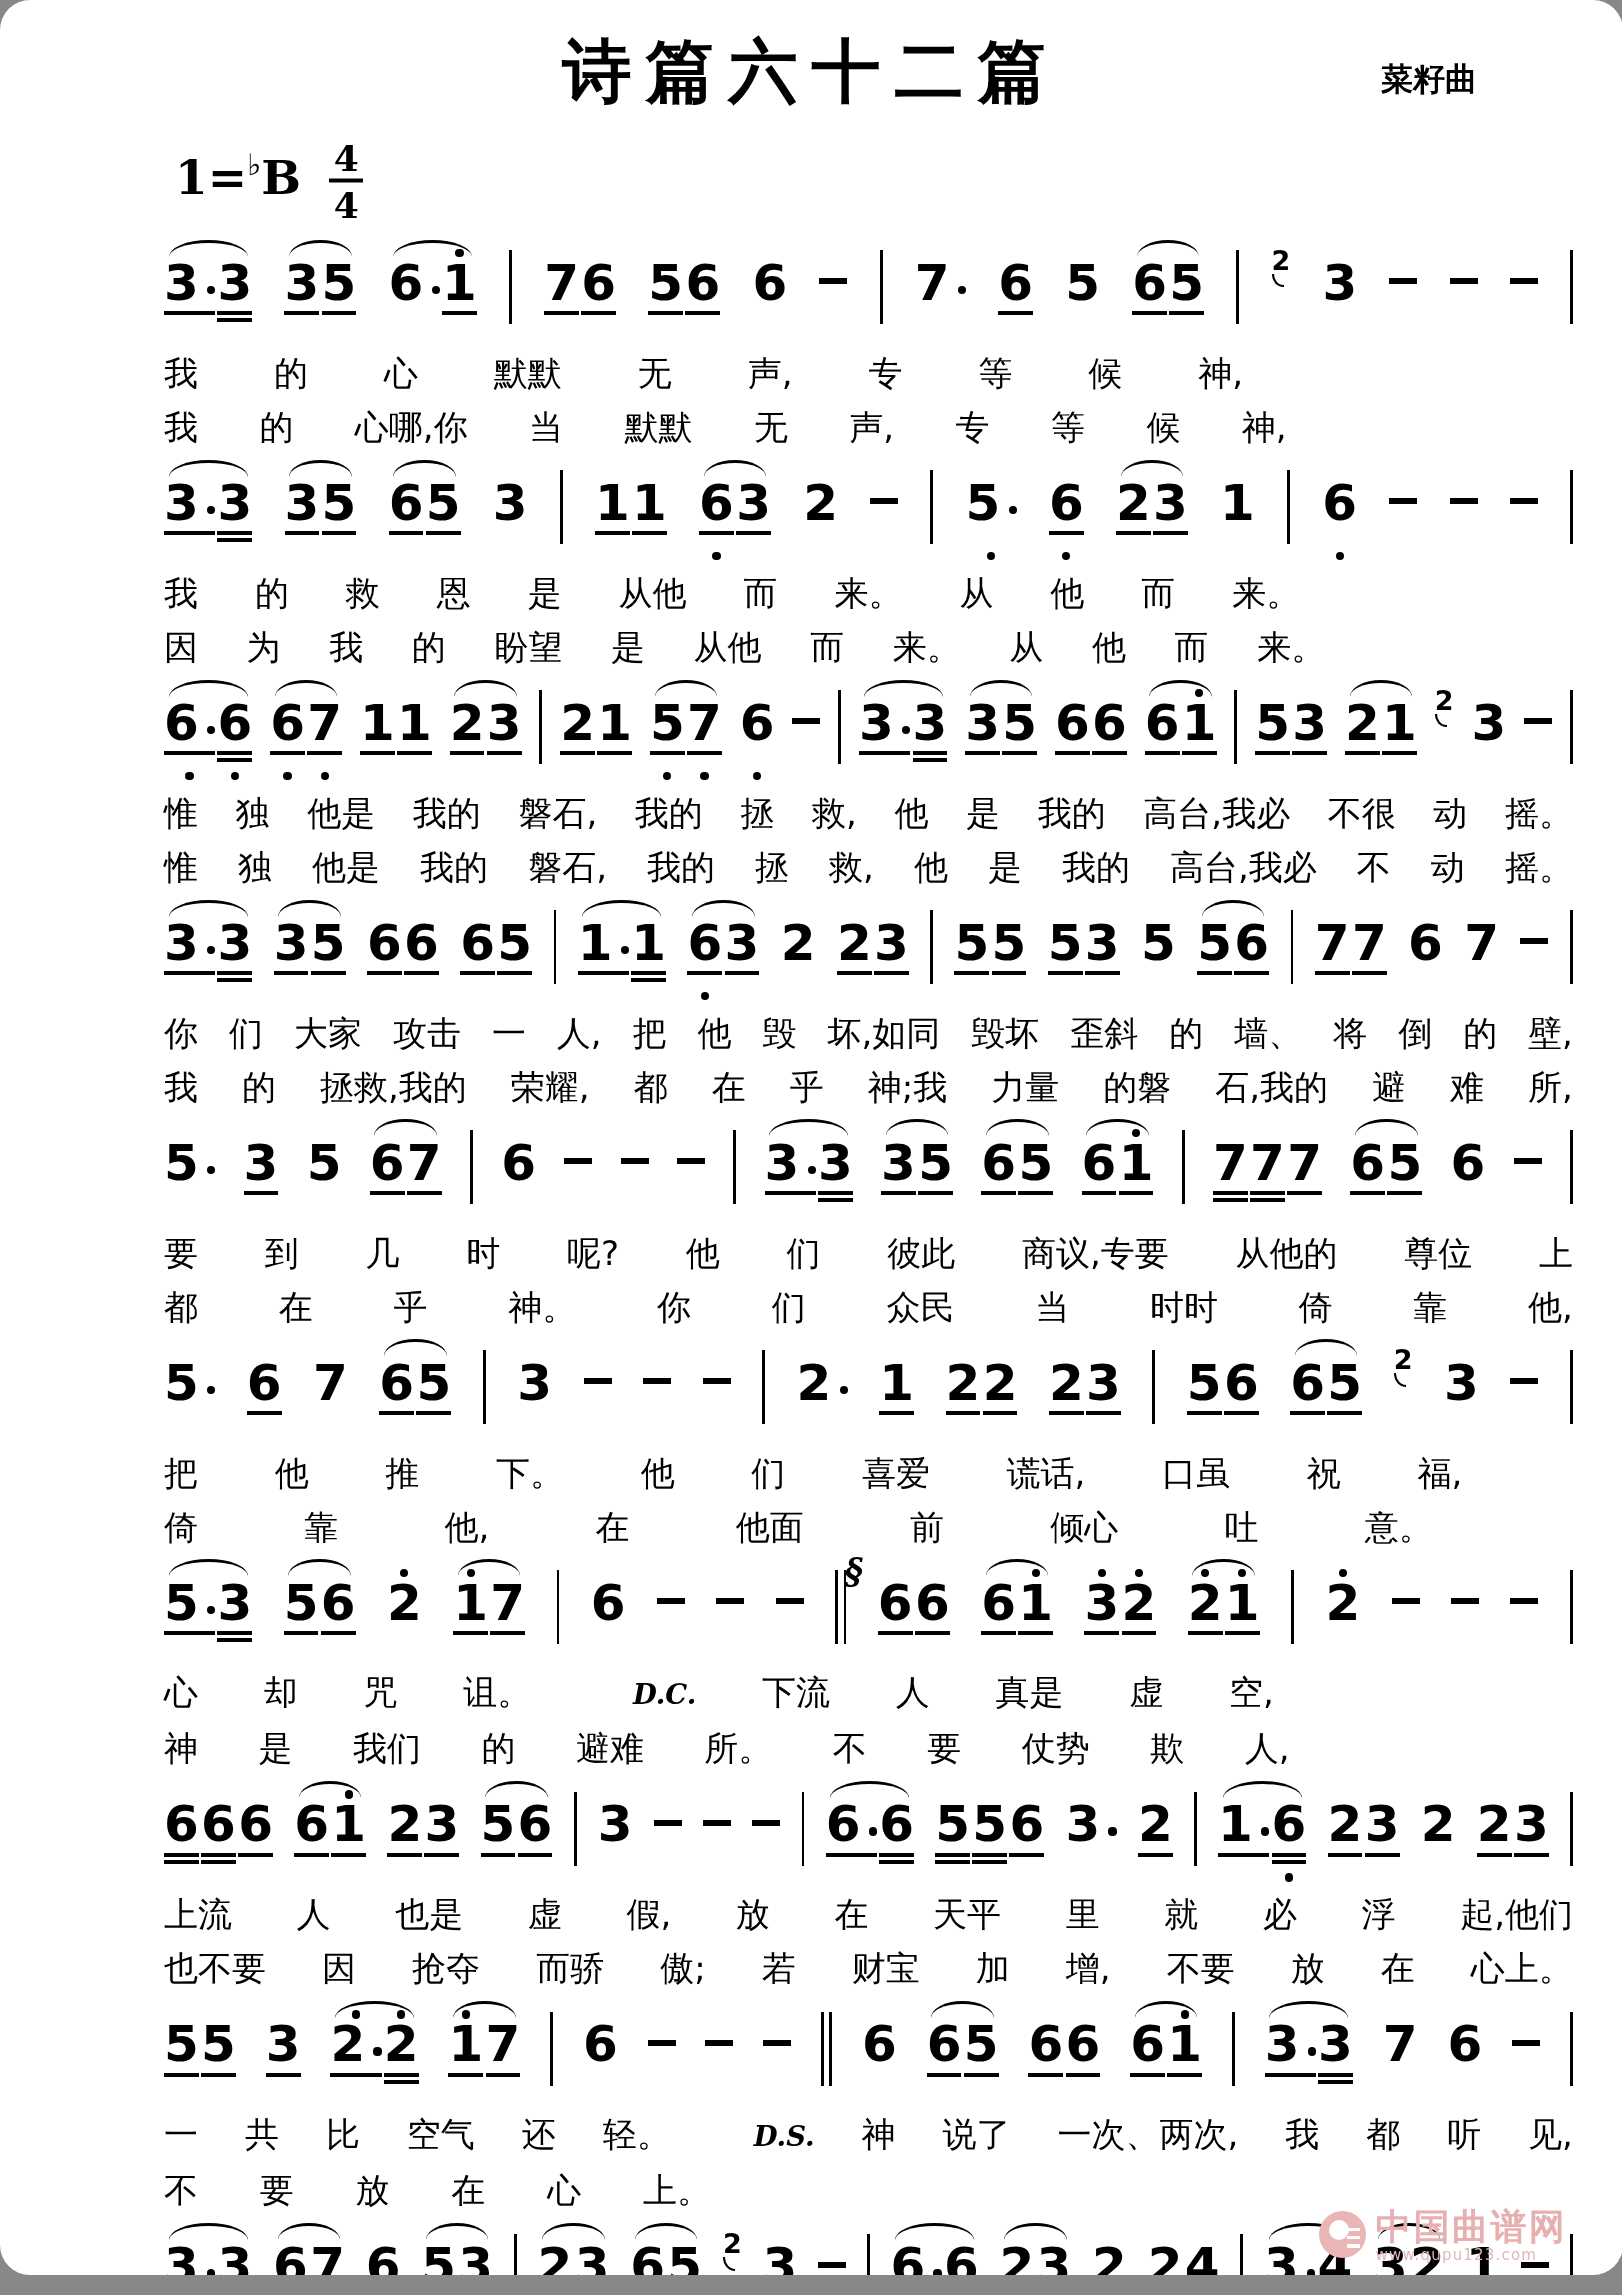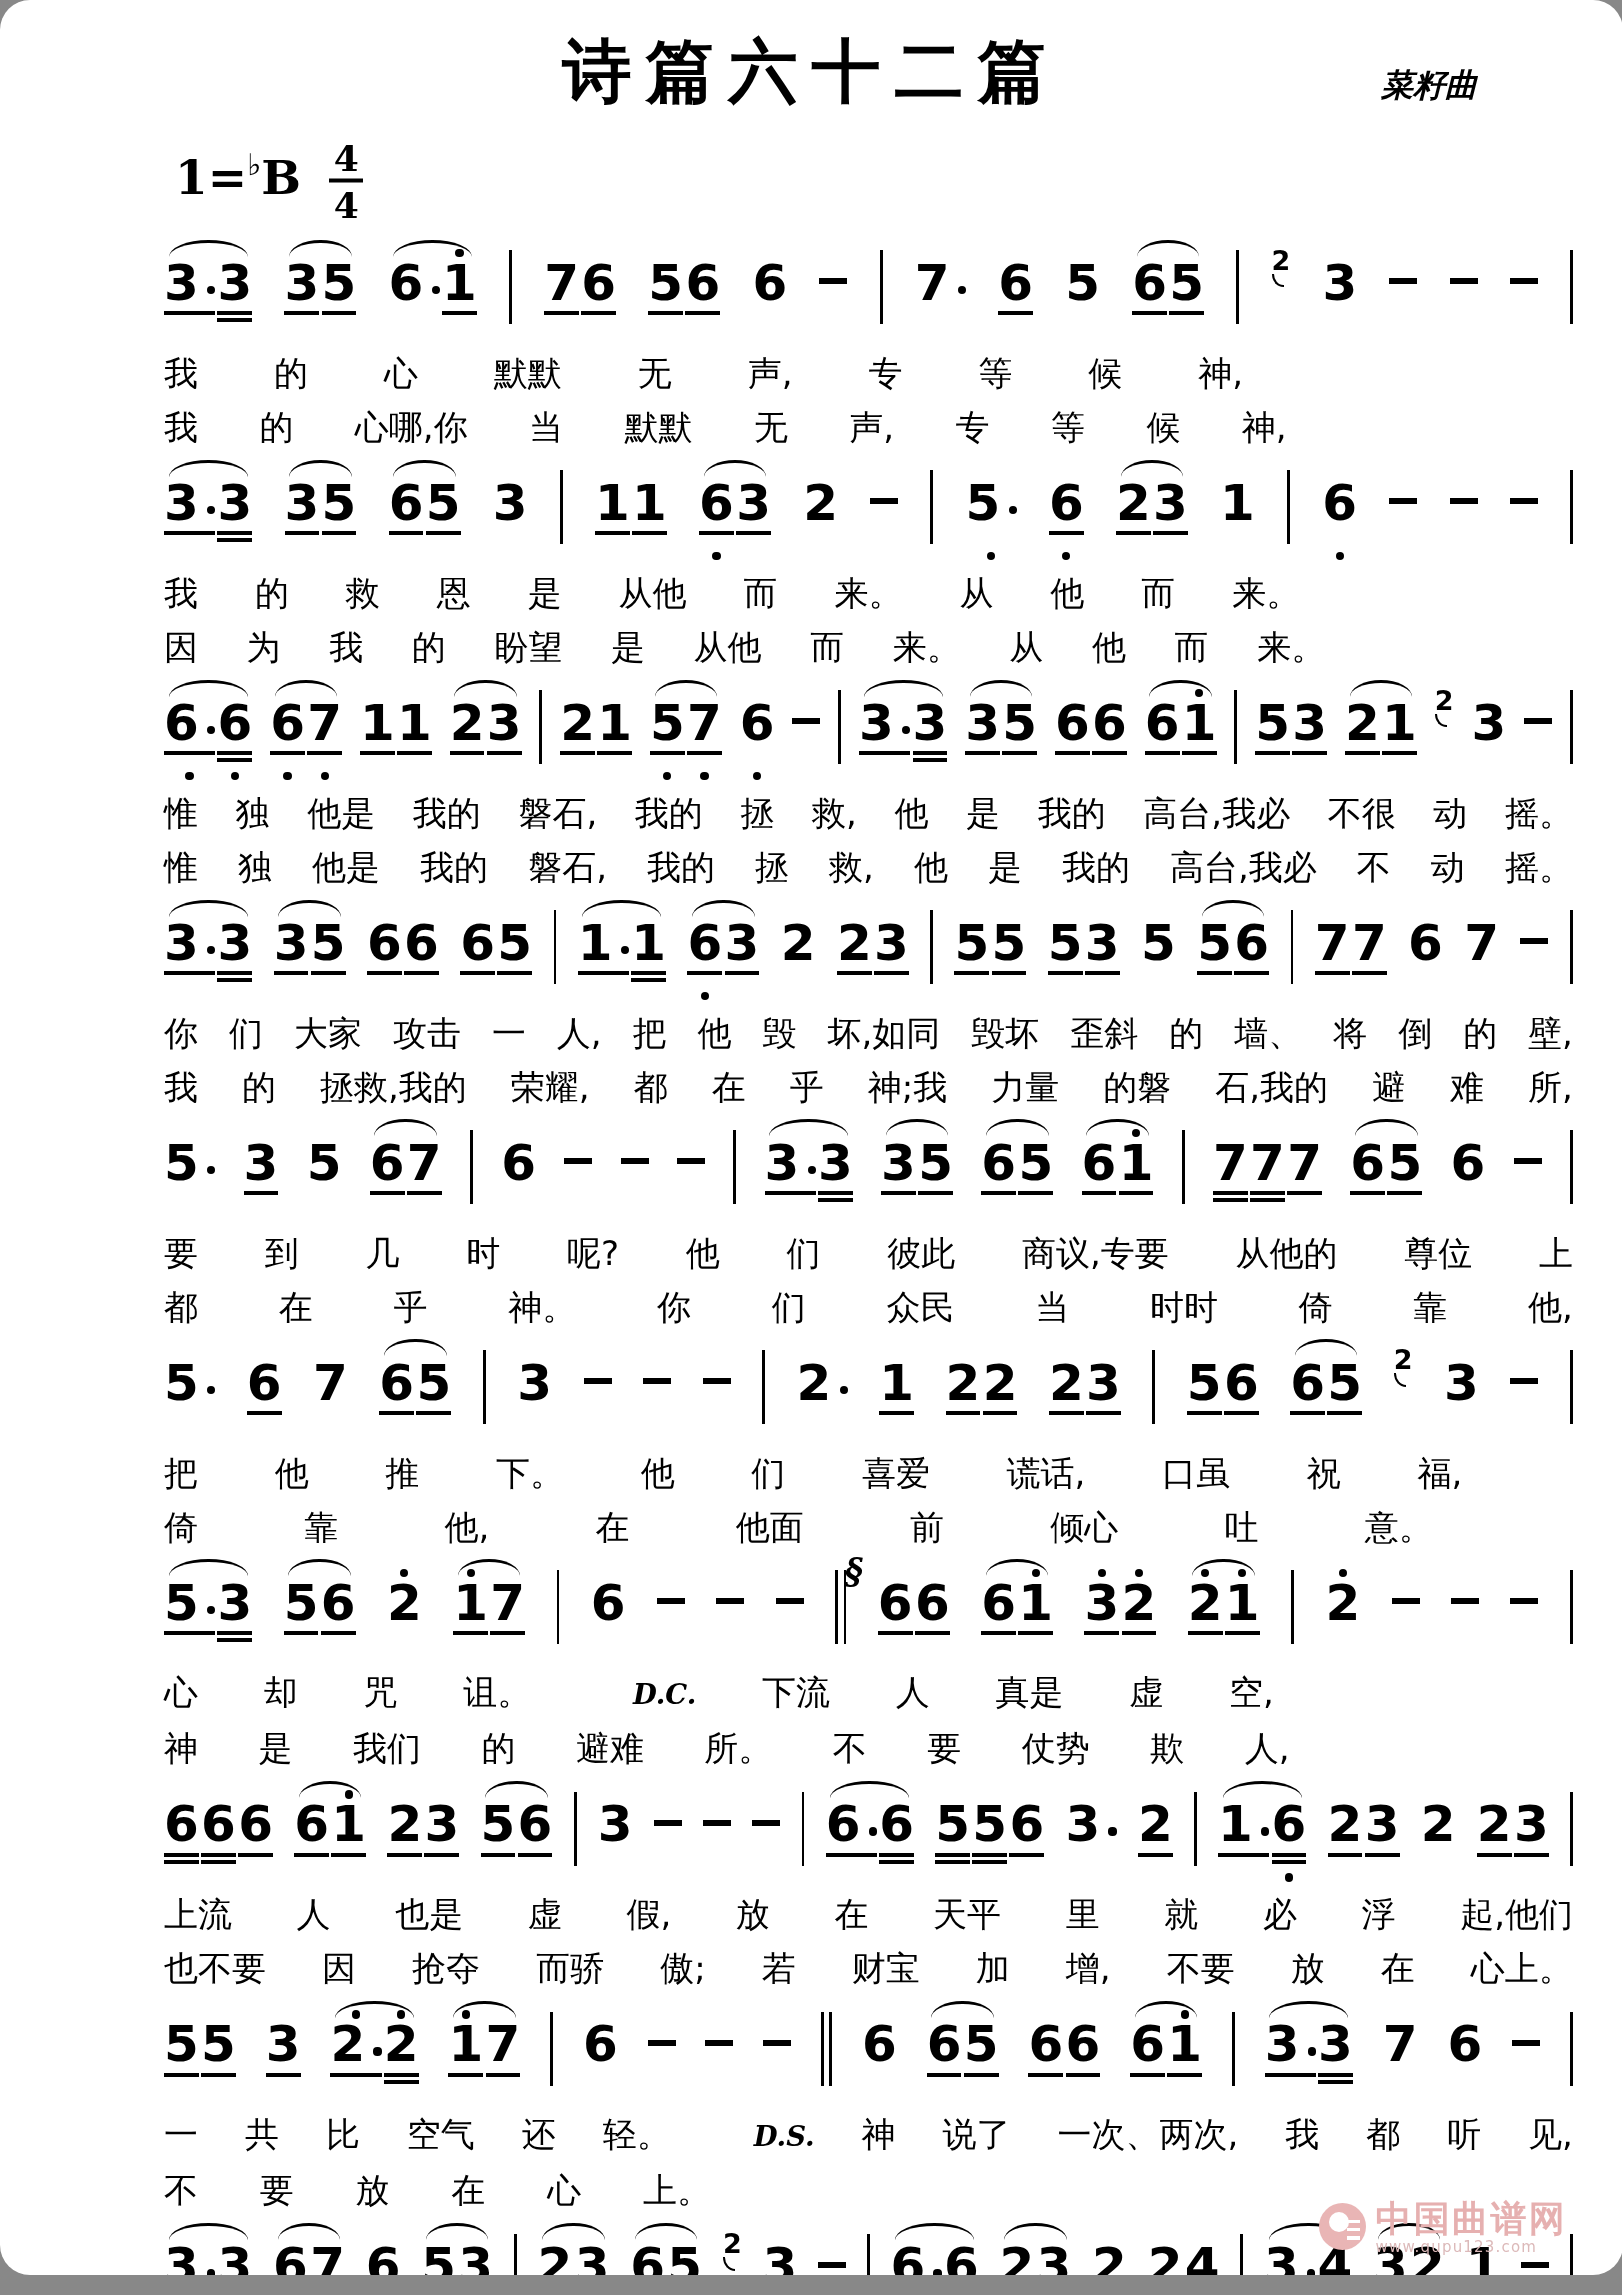--- a/index.html
+++ b/index.html
@@ -1,21 +1,21 @@
 <!DOCTYPE html>
 <html style="font-size:9.4px"><head>
 <meta charset="utf-8">
 <style>
   html,body{margin:0;padding:0;background:#888;}
   .page{width:1623px;height:2275px;background:#ffffff;position:relative;overflow:hidden;
         font-family:"DejaVu Sans","Liberation Sans",sans-serif;color:#000;border-radius:30px;}
   
   .title{ text-align:center;font-family:"DejaVu Serif","Liberation Serif",serif;
           font-size:69px;font-weight:700;letter-spacing:14px;padding-top:26px;}
-  .composer{position:absolute;top:64px;right:146px;font-size:32px;font-weight:700;font-style:italic;}
+  .composer{position:absolute;top:58px;right:146px;font-size:32px;font-weight:700;}
   .keysig{margin:17.5px 0 0 175px;font-family:"DejaVu Serif","Liberation Serif",serif;
           font-size:47px;font-weight:700;display:flex;align-items:center;line-height:1;}
   .keysig sup{font-size:30px;transform:translateY(-11.7px);}
   .meter{display:inline-flex;flex-direction:column;align-items:center;margin-left:28px;
          font-size:36px;line-height:1;transform:translateY(3.5px);}
   .meter .mtop{border-bottom:4.1px solid #000;padding:0 4.7px 3.5px 4.7px;}
   .meter .mbot{padding-top:3.5px;}
   
   .score{padding:23.4px 50px 0 164px;}
   .sys{margin-bottom:8.2px;}
@@ -44,21 +44,21 @@
   .grace i{width:10px;height:11.7px;border-left:2.9px solid #000;border-bottom:2.9px solid #000;
            border-bottom-left-radius:100% 100%;display:block;margin-left:0.6px;}
   
   .lyr{display:flex;justify-content:space-between;align-items:baseline;font-size:34px;
        line-height:54px;white-space:nowrap;font-family:"DejaVu Sans","Liberation Sans",sans-serif;}
   .lyr span{display:inline-block;}
   .lyr .sp{min-width:34px;}
   .lyr .dcds{font-family:"DejaVu Serif","Liberation Serif",serif;font-style:italic;
              font-weight:700;font-size:27.5px;margin-left:36px;}
   
-  .wm{position:absolute;right:56px;bottom:20px;display:flex;align-items:center;gap:10px;}
+  .wm{position:absolute;right:56px;bottom:12px;display:flex;align-items:center;gap:10px;}
   .wm-logo{width:47px;height:47px;border-radius:50%;background:#e9b5b5;position:relative;flex:none;}
   .wm-logo::after{content:"";position:absolute;left:10.5px;top:8.2px;width:20px;height:20px;
                   border-radius:50%;background:#fff;}
   .wm-logo::before{content:"";position:absolute;right:5.8px;top:11.7px;width:13px;height:26px;
                    background:repeating-linear-gradient(#e9b5b5 0 4.7px,#fff 4.7px 8.2px);}
   .wm-txt{display:flex;flex-direction:column;align-items:flex-start;line-height:1.1;}
   .wm-name{font-size:36px;font-weight:700;color:#e6b0b0;letter-spacing:2.3px;}
   .wm-url{font-size:15px;color:#dcb9b9;letter-spacing:1.2px;}
 </style>
 </head>

